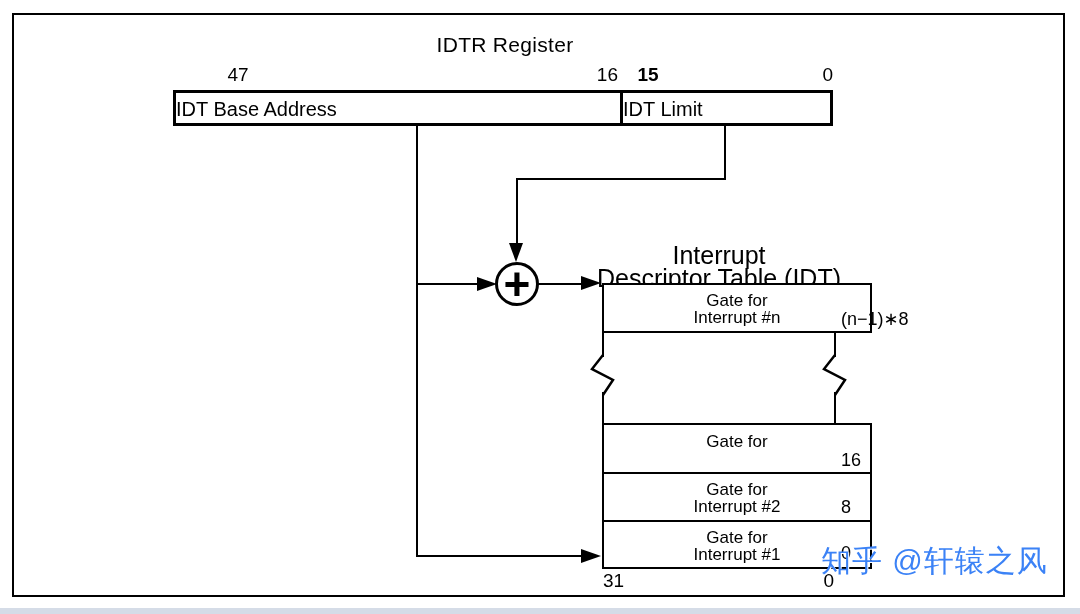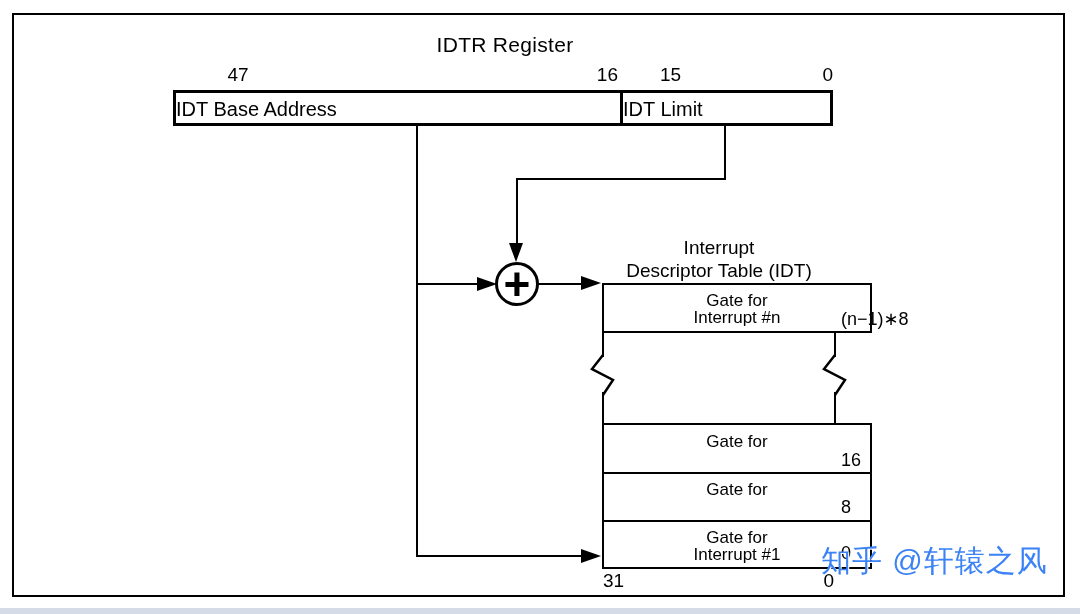--- a/index.html
+++ b/index.html
@@ -7,21 +7,21 @@
     position:relative;width:1080px;height:614px;background:#ffffff;
     font-family:"Liberation Sans",sans-serif;color:#000;overflow:hidden;padding-left:44px;
   }
   .abs{position:absolute;}
   .frame{left:12px;top:13px;width:1053px;height:584px;border:2px solid #000;box-sizing:border-box;}
   .line{background:#000;}
   .title{left:380px;top:33px;width:250px;text-align:center;font-size:21px;letter-spacing:.3px;}
   .bit{top:64px;font-size:19px;}
   .bit47{left:175px;width:40px;text-align:center;margin-left:43px;}
   .bit16{left:578px;width:40px;text-align:right;}
-  .bit15{left:660px;width:40px;text-align:left;}
+  .bit15{left:628px;width:40px;text-align:center;font-weight:bold;}
   .bit0{left:793px;width:40px;text-align:right;}
   .regbox{left:173px;top:90px;width:660px;height:36px;border:3px solid #000;box-sizing:border-box;}
   .regdivider{left:620px;top:90px;width:3px;height:36px;}
   .fieldlabel{top:98px;font-size:20px;text-align:left;}
   .fbase{left:176px;width:444px;}
   .flimit{left:623px;width:207px;}
   .v-base{left:416px;top:124px;width:2px;height:433px;}
   .h-adder-left{left:417px;top:283px;width:61px;height:2px;}
   .v-limit{left:724px;top:124px;width:2px;height:56px;}
   .h-limit{left:516px;top:178px;width:210px;height:2px;}
@@ -29,21 +29,21 @@
   .h-circle-right{left:538px;top:283px;width:45px;height:2px;}
   .h-bottom{left:417px;top:555px;width:166px;height:2px;}
   .arrow-right{width:0;height:0;border-top:7px solid transparent;border-bottom:7px solid transparent;border-left:20px solid #000;}
   .ar-adder{left:477px;top:277px;}
   .ar-table{left:581px;top:276px;}
   .ar-bottom{left:581px;top:549px;}
   .arrow-down{left:509px;top:243px;width:0;height:0;border-left:7px solid transparent;border-right:7px solid transparent;border-top:19px solid #000;}
   .adder{left:495px;top:262px;width:44px;height:44px;border:3px solid #000;border-radius:50%;box-sizing:border-box;
     display:flex;align-items:center;justify-content:center;background:#fff;}
   .adder span{font-size:46px;font-weight:bold;line-height:0;margin-top:-1px;}
-  .idtlabel{left:594px;top:236px;width:250px;text-align:center;font-size:19px;line-height:23px;}
+  .idtlabel{left:594px;top:244px;width:250px;text-align:center;font-size:25px;line-height:23px;}
   .row{left:602px;width:270px;border:2px solid #000;box-sizing:border-box;text-align:center;font-size:17px;line-height:17px;background:#fff;}
   .row-n{top:283px;height:50px;padding-top:7px;}
   .row-3{top:423px;height:51px;padding-top:8px;}
   .row-2{top:472px;height:50px;padding-top:7px;}
   .row-1{top:520px;height:49px;padding-top:7px;}
   .edge{width:2px;background:#000;}
   .eLU{left:602px;top:331px;height:26px;}
   .eLL{left:602px;top:392px;height:33px;}
   .eRU{left:834px;top:331px;height:26px;}
   .eRL{left:834px;top:392px;height:33px;}
@@ -116,20 +116,21 @@
   <svg class="abs zigzag" width="270" height="48" viewBox="0 0 270 48">
     <polyline points="18,5 7,19 28,30 18,45" fill="none" stroke="#000" stroke-width="2.5"></polyline>
     <polyline points="250,5 239,19 260,30 250,45" fill="none" stroke="#000" stroke-width="2.5"></polyline>
   </svg>
 
   <div class="abs row row-3">
     <div>Gate for</div>
   </div>
   <div class="abs row row-2">
     <div>Gate for</div>
+    <div>Interrupt #2</div>
   </div>
   <div class="abs row row-1">
     <div>Gate for</div>
     <div>Interrupt #1</div>
   </div>
 
   <div class="abs offset off-n">(n−1)∗8</div>
   <div class="abs offset off-16">16</div>
   <div class="abs offset off-8">8</div>
   <div class="abs offset off-0">0</div>

